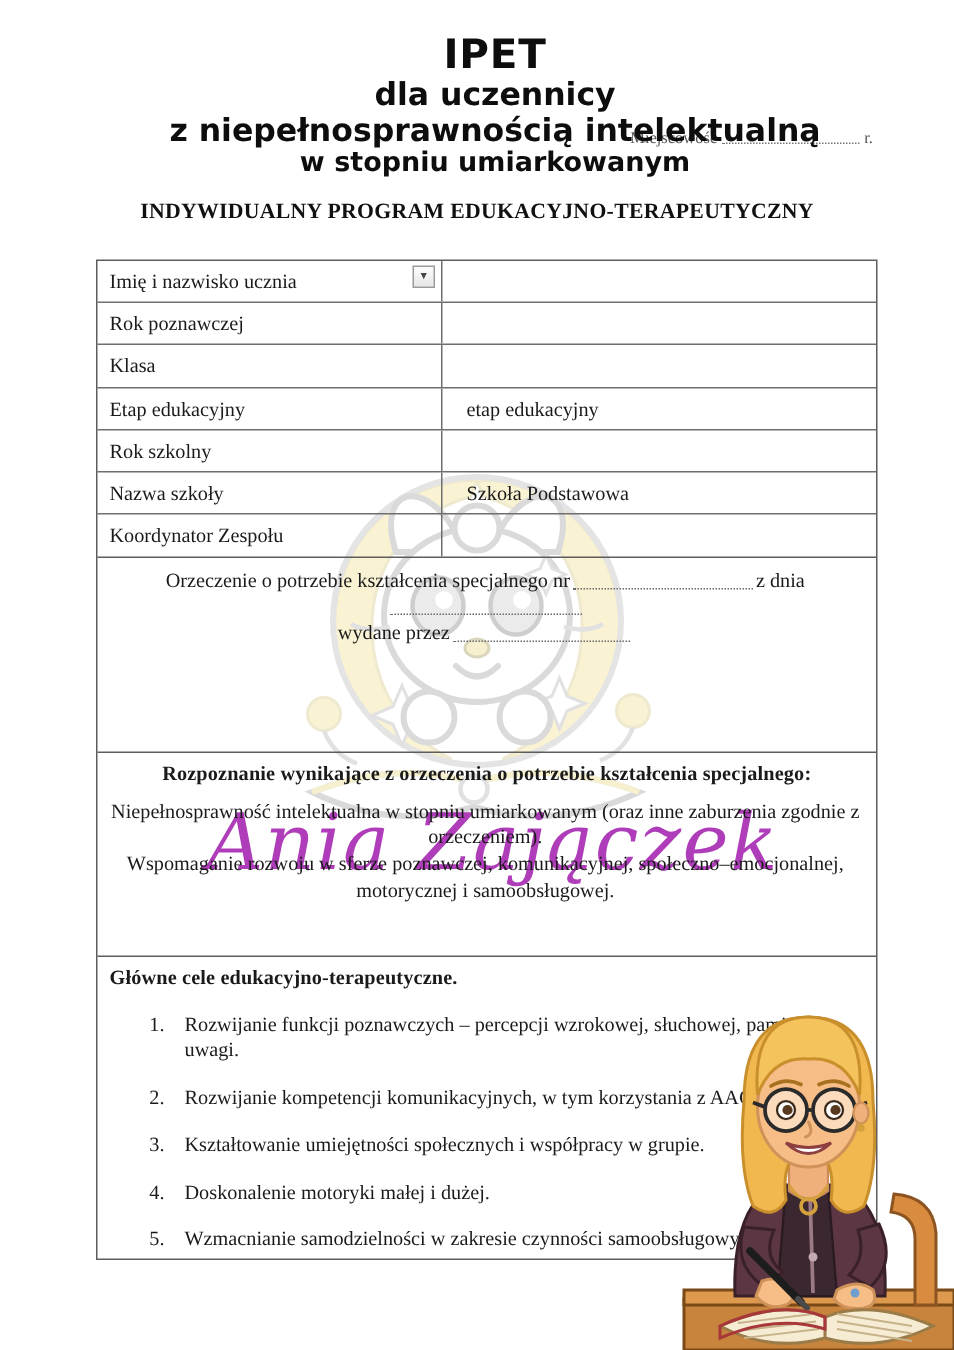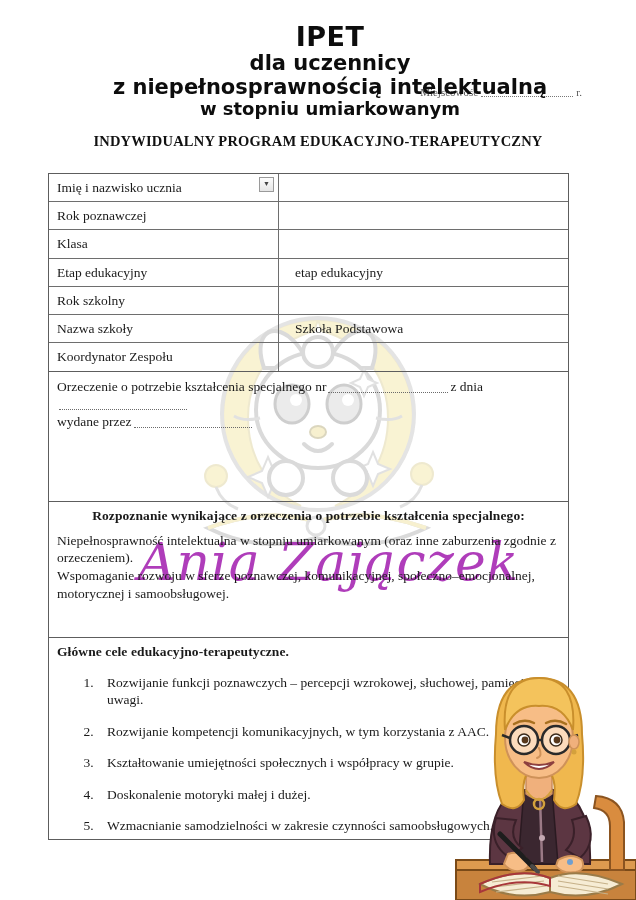--- a/index.html
+++ b/index.html
@@ -91,21 +91,21 @@
     font-family: "Liberation Serif", serif;
     font-weight: bold;
     font-size: 14.5px;
     letter-spacing: 0.2px;
     color: #111;
   }
 
   
   .sheet {
     position: absolute;
-    left: 48px;
+    left: 64px;
     top: 173px;
     width: 521px;
     z-index: 2;
     border: 1.5px solid #5d5d5d;
     box-sizing: border-box;
     background: transparent;
   }
   .row {
     display: flex;
     border-bottom: 1px solid #6e6e6e;
@@ -164,21 +164,21 @@
   }
   .section-heading.left {
     text-align: left;
     padding-left: 8px;
   }
   .section-body {
     font-size: 13.5px;
     line-height: 1.32;
     padding: 6px 10px 10px 8px;
   }
-  .section-body p { margin: 0; }
+  .section-body p { margin: 0; text-align: center; }
   .dotfill {
     display: inline-block;
     border-bottom: 1px dotted #6a6a6a;
     margin: 0 2px -2px 2px;
     vertical-align: baseline;
   }
   .dotfill.w1 { width: 120px; }
   .dotfill.w2 { width: 128px; }
   .dotfill.w3 { width: 118px; }
 

